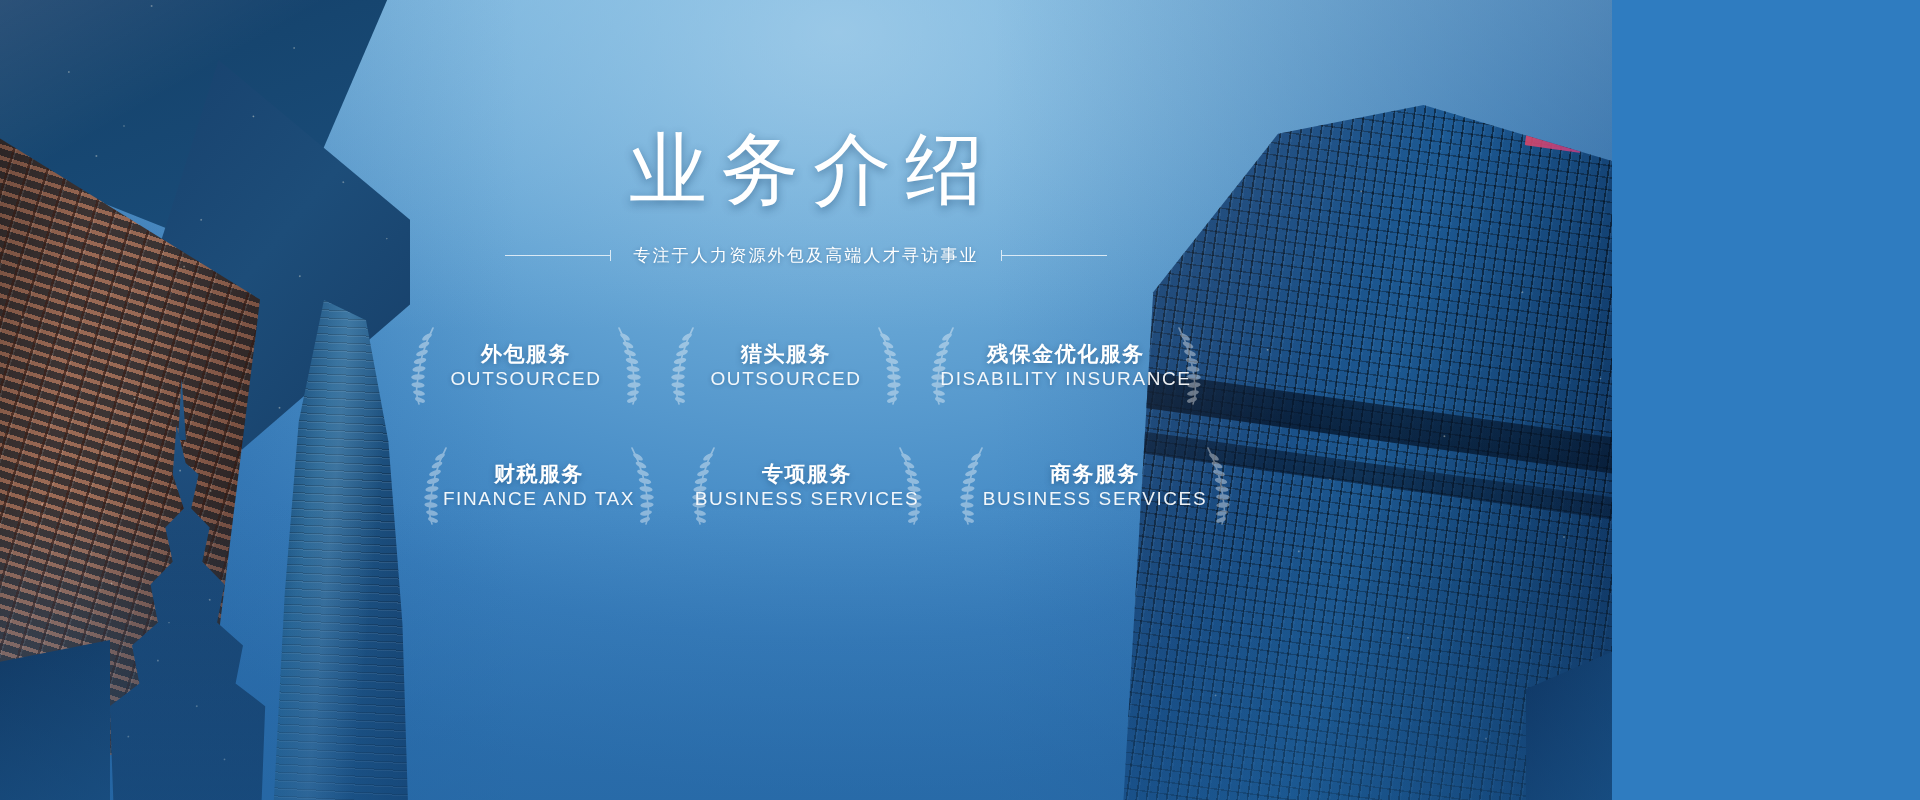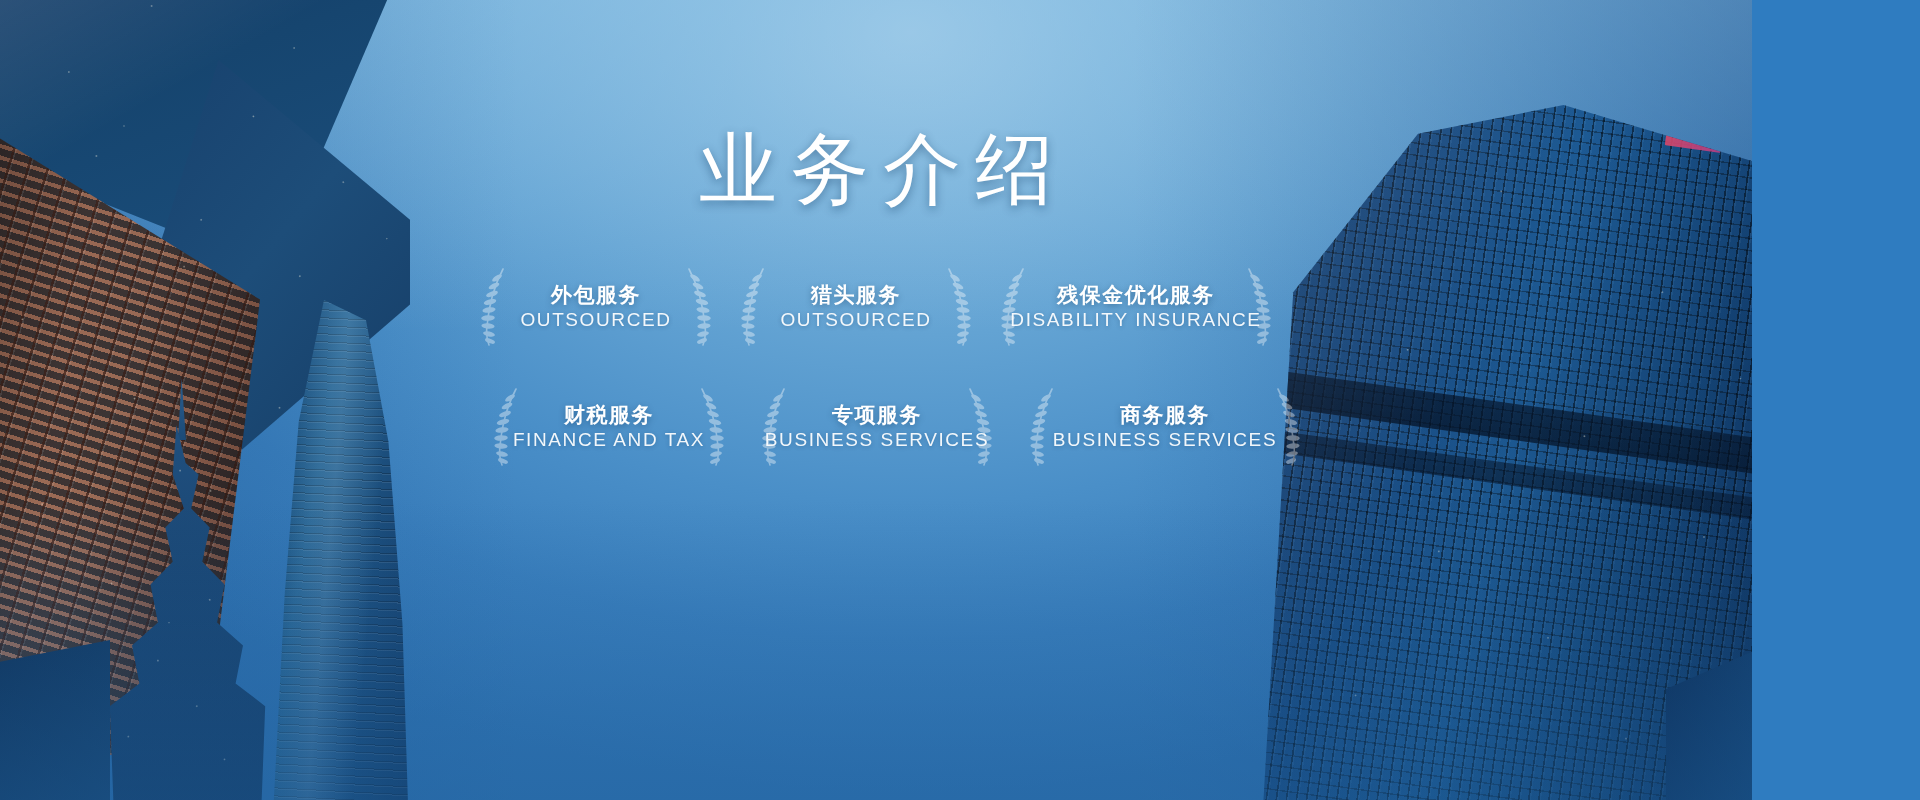--- a/index.html
+++ b/index.html
@@ -2,21 +2,21 @@
 <html><head>
 <meta charset="utf-8">
 <style>
   * { margin:0; padding:0; box-sizing:border-box; }
   html,body { width:1920px; height:800px; overflow:hidden; }
   body {
     font-family:"Liberation Sans","DejaVu Sans",sans-serif;
     background:#2f7cc0;
     position:relative;
   }
-  #stage { position:absolute; inset:0; width:1752px; height:800px; overflow:hidden; }
+  #stage { position:absolute; inset:0; width:1612px; height:800px; overflow:hidden; }
 
   
   .sky {
     position:absolute; inset:0;
     background:
       radial-gradient(ellipse 1100px 760px at 52% 4%, #9dc8e6 0%, #7fb6dd 18%, #63a3d3 40%, #4a8fc8 62%, #3a7fbd 80%, #3276b5 100%),
       linear-gradient(180deg,#5aa0d0 0%,#3e87c2 45%,#2f78b6 100%);
   }
   .sky-top-wash {
     position:absolute; left:0; right:0; top:0; height:330px;
@@ -292,20 +292,31 @@
     <div class="speckles"></div>
   </div>
   <div class="bld glass" id="b-right-sliver"></div>
 
   <div class="sky-bottom-wash"></div>
 
   <div class="content">
 
     <div class="hero-title">业务介绍</div>
 
+    <div class="divider-row">
+      <span class="dline left">
+        <span class="bar"></span>
+        <span class="tick"></span>
+      </span>
+      <span class="hero-sub">专注于人力资源外包及高端人才寻访事业</span>
+      <span class="dline right">
+        <span class="tick"></span>
+        <span class="bar"></span>
+      </span>
+    </div>
 
     <div class="services">
 
       <div class="srow r1">
 
         <div class="sitem">
           <span class="laurel l">
             <svg viewBox="0 0 30 80" xmlns="http://www.w3.org/2000/svg" aria-hidden="true">
               <path d="M26 3 C18 18 12 38 10 60 C9 68 10 74 12 79" stroke="#ffffff" stroke-width="1.6" fill="none" stroke-linecap="round"></path>
               <g fill="#ffffff">

